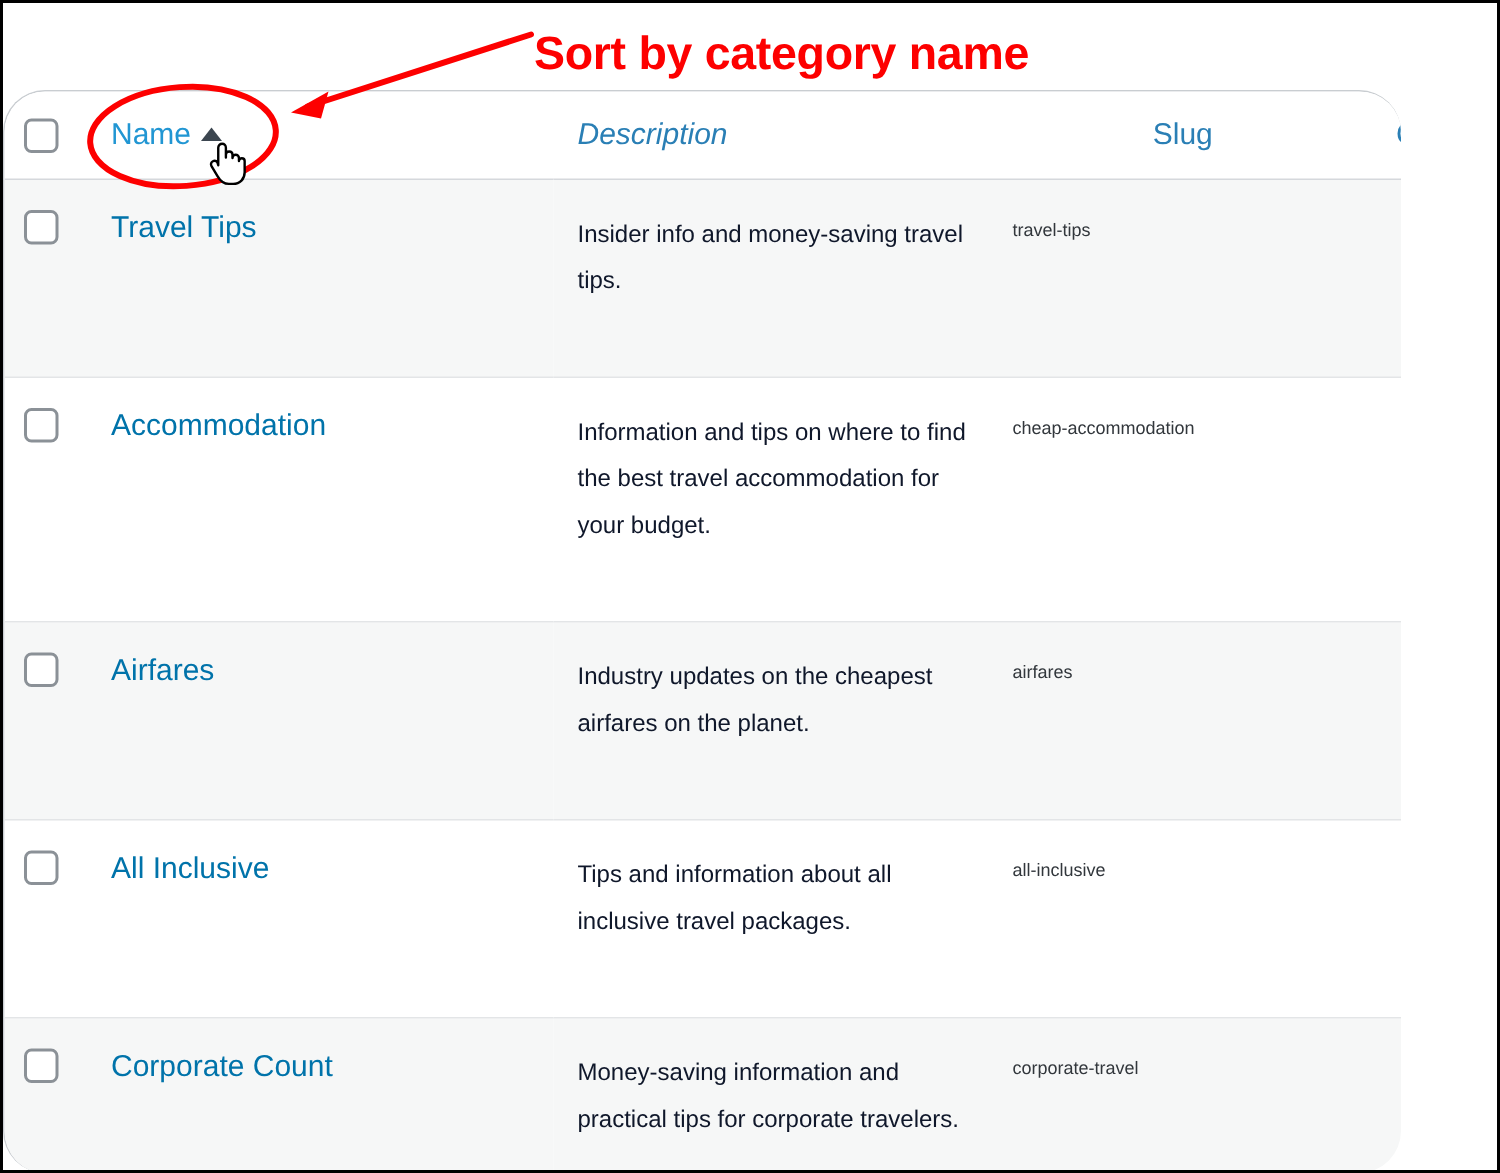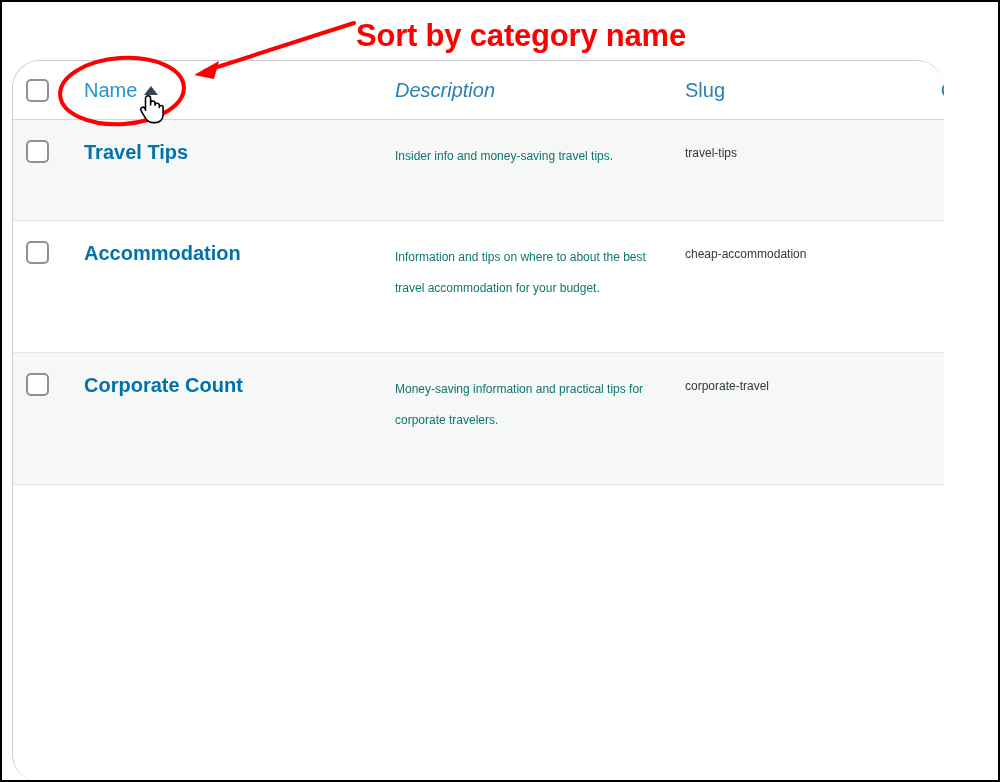--- a/index.html
+++ b/index.html
@@ -45,21 +45,21 @@
     top: 0;
     width: 1000px;
     height: 782px;
     pointer-events: none;
     z-index: 30;
   }
 
   
   .table-wrap {
     position: absolute;
-    left: 10px;
+    left: 0;
     top: 58px;
     width: 932px;
     height: 722px;
     background: #ffffff;
     border-top: 1px solid #c9cdd1;
     border-left: 1px solid #c9cdd1;
     box-sizing: border-box;
     overflow: hidden;
     border-radius: 28px;
   }
@@ -87,21 +87,21 @@
   }
 
   .th-inner {
     font-size: 20px;
     color: #2a7fb5;
     line-height: 22px;
     white-space: nowrap;
   }
   .th-name   { padding-left: 12px; color: #2196d3; }
   .th-desc   { padding-left: 16px; font-style: italic; }
-  .th-slug   { padding-left: 3px; }
+  .th-slug   { padding-left: 3px; text-align: center; }
   .th-count  { padding-right: 4px; text-align: right; }
 
   .sort-arrow {
     display: inline-block;
     margin-left: 7px;
     width: 0;
     height: 0;
     border-left: 7px solid transparent;
     border-right: 7px solid transparent;
     border-bottom: 9px solid #3c4650;
@@ -118,28 +118,28 @@
   }
 
   td.cell-cb     { padding-top: 20px; padding-left: 13px; }
   td.cell-name   { padding-top: 20px; padding-left: 12px; }
   td.cell-desc   { padding-top: 21px; padding-left: 16px; padding-right: 16px; padding-bottom: 48px; }
   td.cell-slug   { padding-top: 22px; padding-left: 3px; }
   td.cell-count  { padding-top: 22px; padding-right: 4px; text-align: right; }
 
   .cat-link {
     font-size: 20px;
-    font-weight: bold;
+    font-weight: normal;
     color: #0073aa;
     line-height: 24px;
     white-space: nowrap;
   }
   .cat-desc {
-    font-size: 12px;
-    color: #0f766e;
+    font-size: 16px;
+    color: #0f172a;
     line-height: 31px;
   }
   .cat-slug {
     font-size: 12px;
     color: #32373c;
     line-height: 22px;
     white-space: nowrap;
   }
   .cat-count {
     font-size: 18px;
@@ -223,24 +223,50 @@
               <div class="cat-slug">travel-tips</div>
             </td>
             <td class="cell-count"><span class="cat-count">0</span></td>
           </tr>
           <tr class="row-even">
             <td class="cell-cb">
               <span class="checkbox"></span>
             </td>
             <td class="cell-name"><span class="cat-link">Accommodation</span></td>
             <td class="cell-desc">
-              <div class="cat-desc">Information and tips on where to about the best travel accommodation for your budget.</div>
+              <div class="cat-desc">Information and tips on where to find the best travel accommodation for your budget.</div>
             </td>
             <td class="cell-slug">
               <div class="cat-slug">cheap-accommodation</div>
+            </td>
+            <td class="cell-count"><span class="cat-count">19</span></td>
+          </tr>
+          <tr class="row-odd">
+            <td class="cell-cb">
+              <span class="checkbox"></span>
+            </td>
+            <td class="cell-name"><span class="cat-link">Airfares</span></td>
+            <td class="cell-desc">
+              <div class="cat-desc">Industry updates on the cheapest airfares on the planet.</div>
+            </td>
+            <td class="cell-slug">
+              <div class="cat-slug">airfares</div>
+            </td>
+            <td class="cell-count"><span class="cat-count">19</span></td>
+          </tr>
+          <tr class="row-even">
+            <td class="cell-cb">
+              <span class="checkbox"></span>
+            </td>
+            <td class="cell-name"><span class="cat-link">All Inclusive</span></td>
+            <td class="cell-desc">
+              <div class="cat-desc">Tips and information about all inclusive travel packages.</div>
+            </td>
+            <td class="cell-slug">
+              <div class="cat-slug">all-inclusive</div>
             </td>
             <td class="cell-count"><span class="cat-count">19</span></td>
           </tr>
           <tr class="row-odd">
             <td class="cell-cb">
               <span class="checkbox"></span>
             </td>
             <td class="cell-name"><span class="cat-link">Corporate Count</span></td>
             <td class="cell-desc">
               <div class="cat-desc">Money-saving information and practical tips for corporate travelers.</div>

